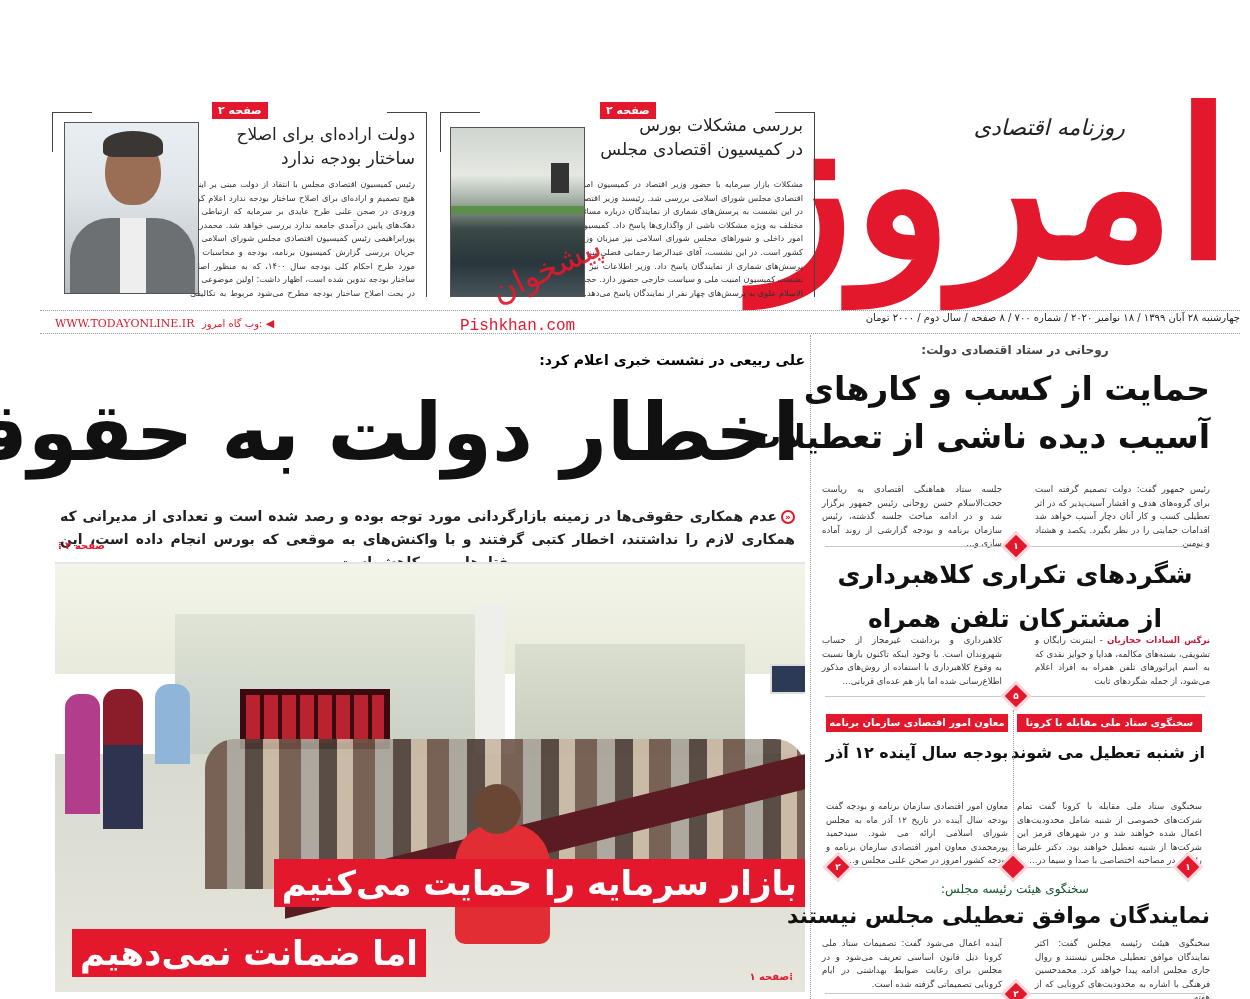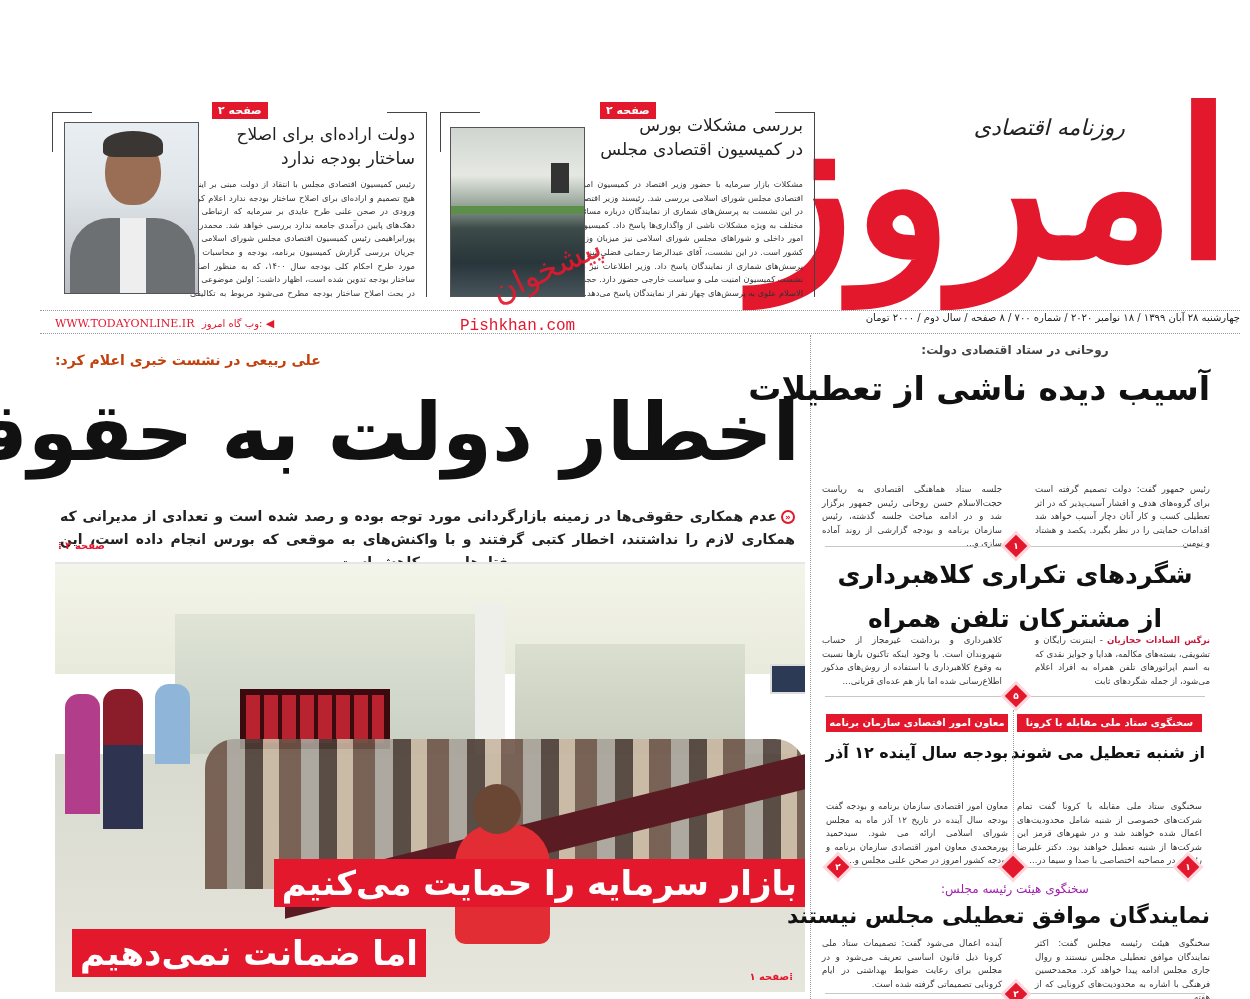--- a/index.html
+++ b/index.html
@@ -31,21 +31,21 @@
   .teaser-body { position: absolute; font-size: 8.3px; line-height: 13.6px; text-align: justify; color: #333; }
   .teaser-photo { position: absolute; border: 1px solid #555; overflow: hidden; }
 
   .site-row { position: absolute; left: 55px; top: 317px; font-size: 11px; font-weight: normal; color: #e3182d; direction: ltr; white-space: nowrap; }
   .site-row .label { color: #e3182d; font-size: 10px; margin-left: 4px; }
   .pishkhan { position: absolute; left: 460px; top: 250px; width: 130px; height: 90px; direction: ltr; }
   .pishkhan .fa { position: absolute; left: 28px; top: 0; font-family: "DejaVu Serif", serif; font-size: 32px; color: #e3182d; transform: rotate(-25deg); opacity: .92; }
   .pishkhan .en { position: absolute; left: 0; top: 67px; font-size: 16px; color: #e3182d; font-family: Liberation Mono, monospace; }
 
   
-  .kicker { position: absolute; font-size: 14px; font-weight: bold; color: #c2410c; text-align: left; }
+  .kicker { position: absolute; font-size: 14px; font-weight: bold; color: #000000; text-align: right; }
   .main-headline { position: absolute; left: 55px; top: 378px; width: 745px; text-align: center; font-size: 80px; line-height: 110px; font-weight: 900; font-family: "DejaVu Sans", sans-serif; letter-spacing: -3px; color: #111; white-space: nowrap; }
   .lead { position: absolute; left: 60px; top: 505px; width: 735px; font-size: 14px; line-height: 23px; font-weight: bold; text-align: justify; text-align-last: center; color: #222; }
   .lead .bullet { display: inline-block; width: 14px; height: 14px; border-radius: 50%; border: 2px solid #e3182d; color: #e3182d; font-size: 9px; line-height: 10px; text-align: center; vertical-align: middle; margin-left: 4px; }
   .pageref-small { position: absolute; font-size: 10px; color: #e3182d; font-weight: bold; }
 
   .photo { position: absolute; left: 55px; top: 562px; width: 750px; height: 430px; overflow: hidden; border-top: 2px solid #e6e6e6; }
   .photo-overlay { position: absolute; background: #e3182d; color: #fff; font-weight: 900; font-size: 34px; line-height: 48px; padding: 0 8px; white-space: nowrap; }
 
   
   .rkicker { position: absolute; font-size: 12px; font-weight: bold; color: #444; text-align: center; }
@@ -146,20 +146,21 @@
   <div style="position:absolute;left:48px;top:125px;width:40px;height:140px;background:linear-gradient(180deg,#8b1c2a 0 40%,#2e3450 40% 100%);border-radius:14px 14px 0 0;"></div>
   <div style="position:absolute;left:100px;top:120px;width:35px;height:80px;background:#8fb6d9;border-radius:14px 14px 0 0;"></div>
 
   <div class="photo-overlay" style="right:0; top:295px;">بازار سرمایه را حمایت می‌کنیم</div>
   <div class="photo-overlay" style="left:17px; top:365px;">اما ضمانت نمی‌دهیم</div>
   <div class="pageref-small" style="right:12px; bottom:10px;"><span>⁞</span><span>صفحه ۱</span></div>
 </div>
 
 <div class="rkicker" style="left:820px; top:343px; width:390px;">روحانی در ستاد اقتصادی دولت:</div>
 <div class="r-headline" style="left:820px; top:365px; width:390px; font-size:33px; line-height:48px; letter-spacing:-1px;">
+  <div>حمایت از کسب و کارهای</div>
   <div>آسیب دیده ناشی از تعطیلات</div>
 </div>
 <div class="r-body" style="right:40px; top:483px; width:175px;">رئیس جمهور گفت: دولت تصمیم گرفته است برای گروه‌های هدف و اقشار آسیب‌پذیر که در اثر تعطیلی کسب و کار آنان دچار آسیب خواهد شد اقدامات حمایتی را در نظر بگیرد. یکصد و هشتاد و نومین</div>
 <div class="r-body" style="left:822px; top:483px; width:180px;">جلسه ستاد هماهنگی اقتصادی به ریاست حجت‌الاسلام حسن روحانی رئیس جمهور برگزار شد و در ادامه مباحث جلسه گذشته، رئیس سازمان برنامه و بودجه گزارشی از روند آماده سازی و...</div>
 <div class="divider" style="left:825px; width:380px; top:546px;"></div>
 <div class="diamond" style="left:1008px; top:538px;">
     <span>۱</span>
   </div>
 
 <div class="r-headline" style="left:820px; top:553px; width:390px; font-size:25px; line-height:44px;">
@@ -194,20 +195,20 @@
 </div>
 <div class="r-body" style="left:826px; top:800px; width:182px;">معاون امور اقتصادی سازمان برنامه و بودجه گفت بودجه سال آینده در تاریخ ۱۲ آذر ماه به مجلس شورای اسلامی ارائه می شود. سیدحمید پورمحمدی معاون امور اقتصادی سازمان برنامه و بودجه کشور امروز در صحن علنی مجلس و...</div>
 <div class="divider" style="left:830px; width:175px; top:867px;"></div>
 <div class="diamond" style="left:830px; top:859px;">
     <span>۲</span>
   </div>
 <div class="diamond" style="left:1005px; top:859px;">
     <span></span>
   </div>
 
-<div class="rkicker" style="left:820px; top:882px; width:390px; font-weight:normal; color:#a21caf;">سخنگوی هیئت رئیسه مجلس:</div>
+<div class="rkicker" style="left:820px; top:882px; width:390px; font-weight:normal; color:#14532d;">سخنگوی هیئت رئیسه مجلس:</div>
 <div class="r-headline" style="left:820px; top:900px; width:390px; font-size:22px; line-height:32px;">نمایندگان موافق تعطیلی مجلس نیستند</div>
 <div class="r-body" style="right:40px; top:937px; width:175px;">سخنگوی هیئت رئیسه مجلس گفت: اکثر نمایندگان موافق تعطیلی مجلس نیستند و روال جاری مجلس ادامه پیدا خواهد کرد. محمدحسین فرهنگی با اشاره به محدودیت‌های کرونایی که از هفته</div>
 <div class="r-body" style="left:822px; top:937px; width:180px;">آینده اعمال می‌شود گفت: تصمیمات ستاد ملی کرونا ذیل قانون اساسی تعریف می‌شود و در مجلس برای رعایت ضوابط بهداشتی در ایام کرونایی تصمیماتی گرفته شده است.</div>
 <div class="divider" style="left:825px; width:380px; top:993px;"></div>
 <div class="diamond" style="left:1008px; top:986px;">
     <span>۲</span>
   </div>
 
 </body></html>

